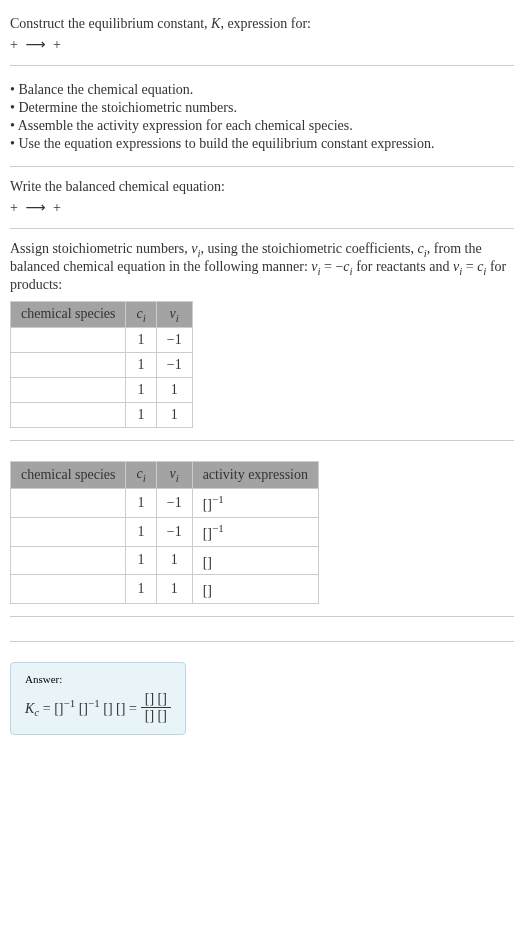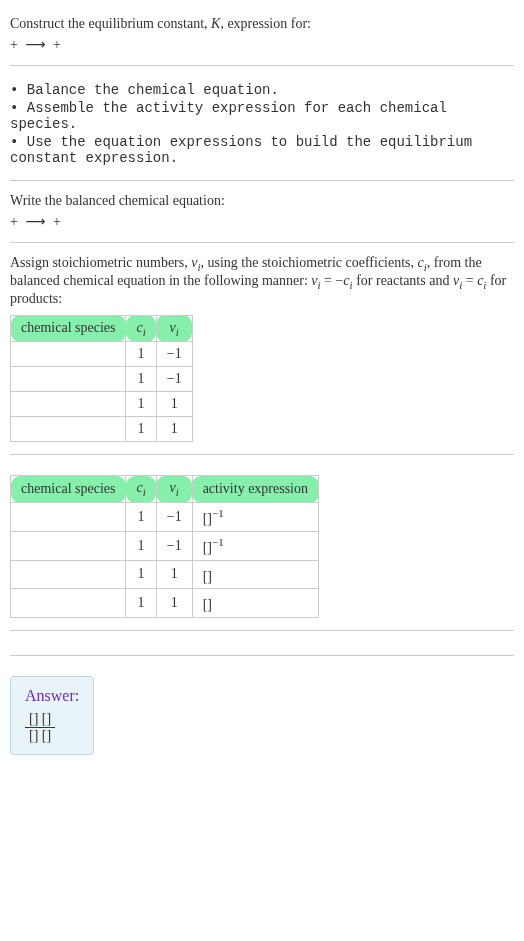--- a/index.html
+++ b/index.html
@@ -31,36 +31,34 @@
     }
     .arrow {
       display: inline-block;
       margin: 0 4px;
     }
     .plan-list {
       margin-top: 4px;
     }
     .plan-item {
       margin: 2px 0;
-      font-family: Liberation Mono, monospace;
     }
     table.data-table {
       border-collapse: collapse;
       margin-top: 8px;
     }
     table.data-table th,
     table.data-table td {
       border: 1px solid #ccc;
       padding: 4px 10px;
       text-align: center;
       font-weight: normal;
     }
     table.data-table th {
-      background: #86efac;
-      border-radius: 9px;
+      background: #a3a3a3;
     }
     table.data-table td.left {
       text-align: left;
       min-width: 100px;
     }
     .sub {
       font-style: italic;
       font-size: 11px;
       vertical-align: sub;
     }
@@ -70,22 +68,22 @@
     }
     .answer-box {
       display: inline-block;
       background: #e8f4f8;
       border: 1px solid #b8d8e8;
       border-radius: 4px;
       padding: 10px 14px;
       margin-top: 8px;
     }
     .answer-label {
-      font-size: 16px;
-      color: #6d28d9;
+      font-size: 11px;
+      color: #000000;
       margin-bottom: 6px;
     }
     .frac {
       display: inline-block;
       vertical-align: middle;
       text-align: center;
     }
     .frac .num {
       display: block;
       border-bottom: 1px solid #333;
@@ -113,20 +111,21 @@
     <span class="arrow">⟶</span>
     <span> + </span>
   </div>
 </div>
 
 <hr class="divider">
 
 <div class="section">
   <div class="plan-list">
     <div class="plan-item">• Balance the chemical equation.</div>
+    <div class="plan-item">• Determine the stoichiometric numbers.</div>
     <div class="plan-item">• Assemble the activity expression for each chemical species.</div>
     <div class="plan-item">• Use the equation expressions to build the equilibrium constant expression.</div>
   </div>
 </div>
 
 <hr class="divider">
 
 <div class="section">
   <div>Write the balanced chemical equation:</div>
   <div class="equation-line">
@@ -217,19 +216,22 @@
 <div class="section">
 </div>
 
 <hr class="divider">
 
 <div class="section">
 
   <div class="answer-box">
     <div class="answer-label">Answer:</div>
     <div class="kc-line">
+      <span>
+        <span class="italic">K</span><span class="sub">c</span><span> = </span><span>[]</span><span class="sup">−1</span><span> </span><span>[]</span><span class="sup">−1</span><span> </span><span>[] []</span><span> = </span>
+      </span>
       <span class="frac">
         <span class="num">[] []</span>
         <span class="den">[] []</span>
       </span>
     </div>
   </div>
 </div>
 
 </body></html>

